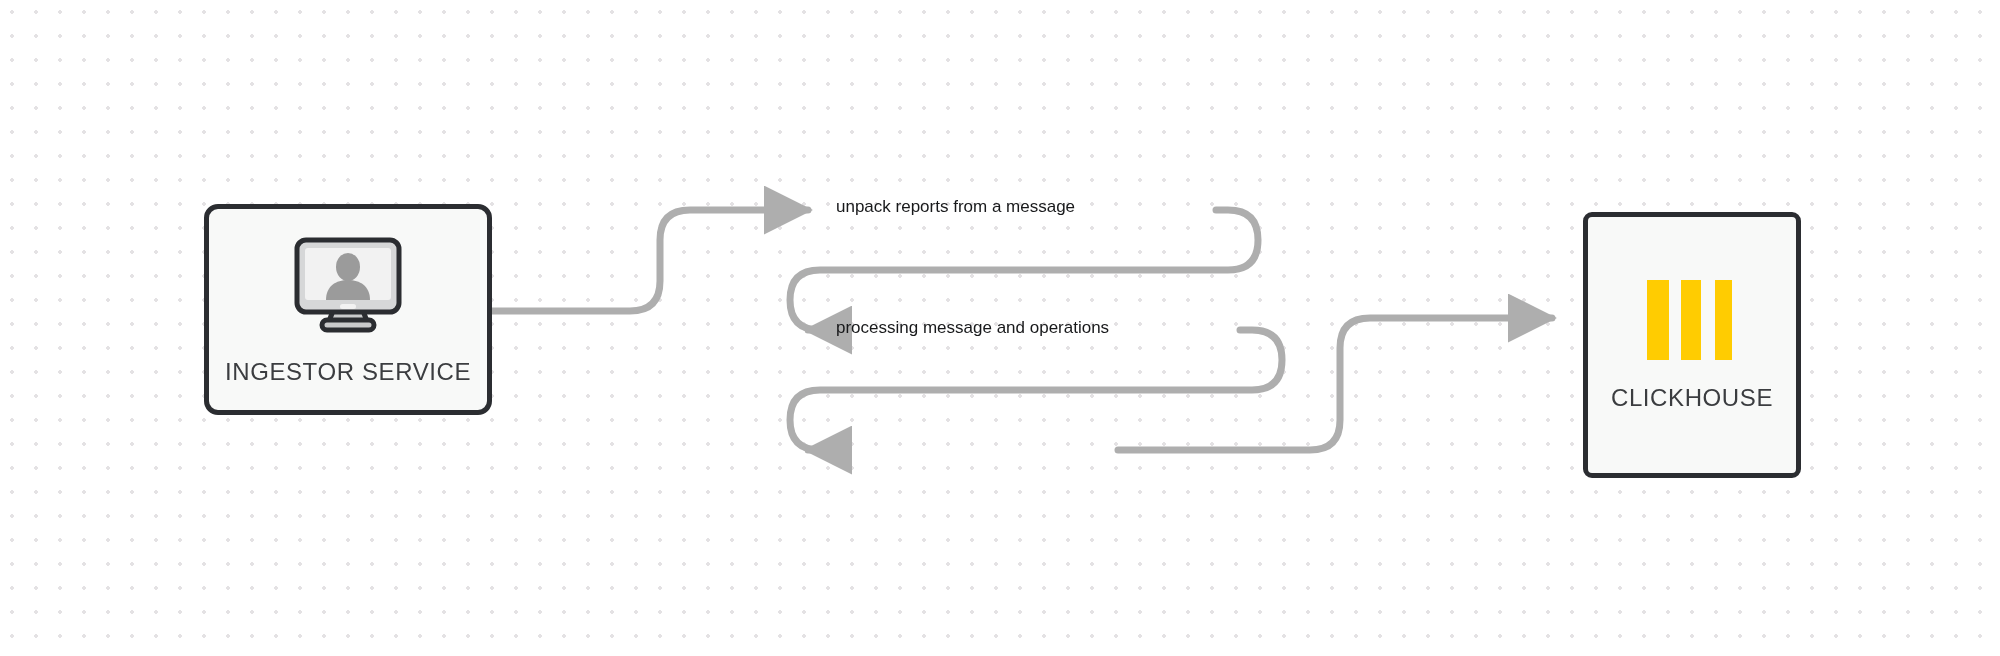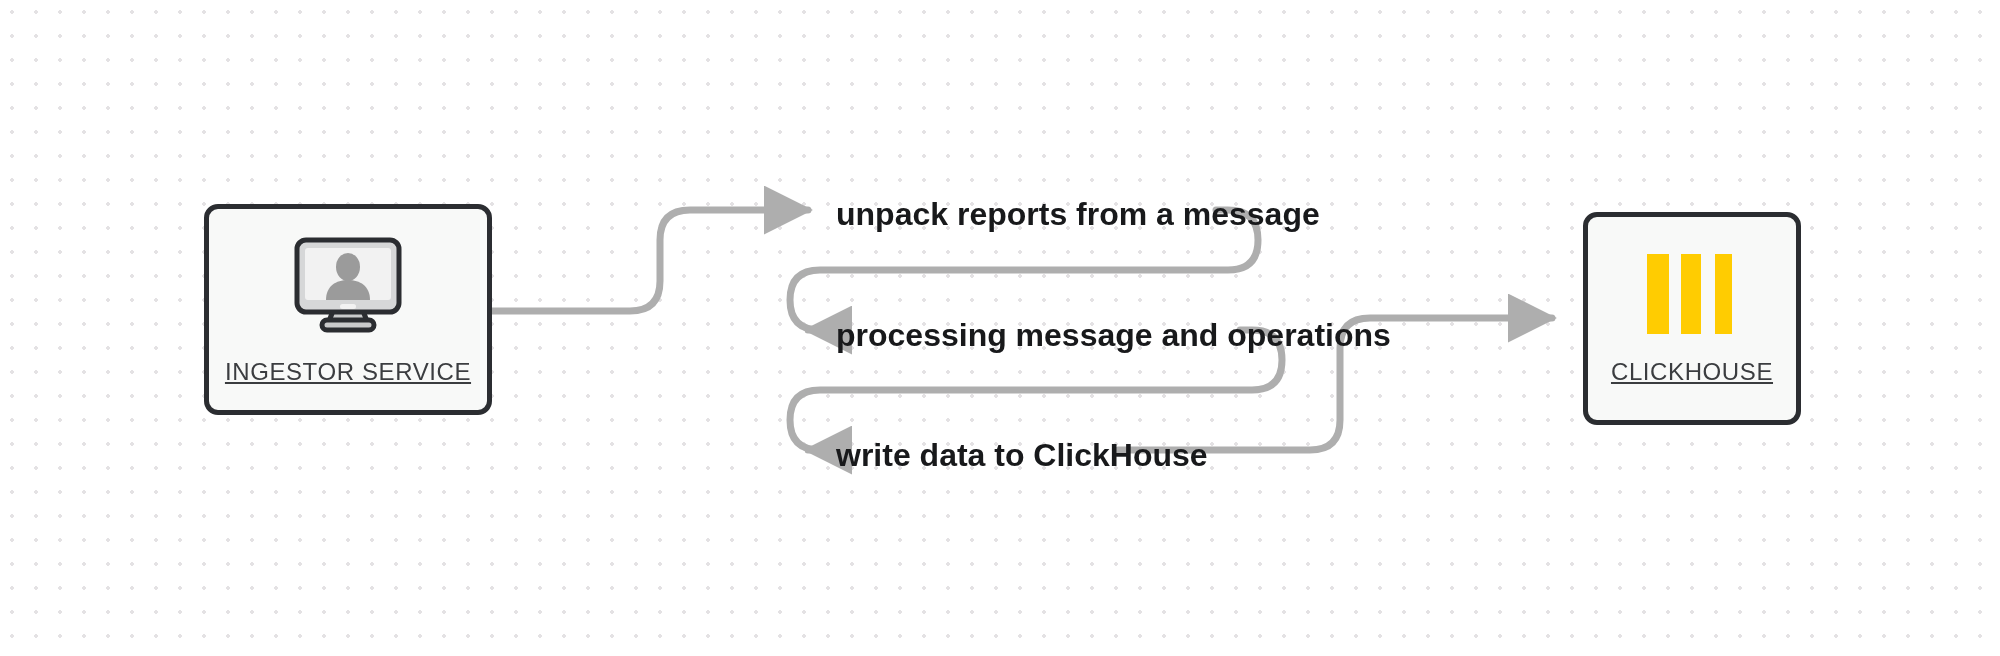--- a/index.html
+++ b/index.html
@@ -42,43 +42,43 @@
   #node-ingestor {
     left: 204px;
     top: 204px;
     width: 288px;
     height: 211px;
   }
   #node-clickhouse {
     left: 1583px;
     top: 212px;
     width: 218px;
-    height: 213px;
+    height: 266px;
+    border-radius: 9px;
   }
   .node-label {
     color: #3b3d40;
     font-size: 24px;
     letter-spacing: 0.6px;
     white-space: nowrap;
     font-weight: 400;
-    text-decoration: underline;
   }
   #node-ingestor .node-label { margin-top: 20px; }
   #node-clickhouse .node-label { margin-top: 22px; }
 
   .monitor-icon { width: 116px; height: 104px; display: block; }
   .ch-icon { width: 98px; height: 84px; display: block; }
 
   .edge-label {
     position: absolute;
     color: #18191b;
-    font-size: 32px;
+    font-size: 17px;
     white-space: nowrap;
     line-height: 1;
-    font-weight: 700;
+    font-weight: 400;
   }
   #edge-label-1 { left: 836px; top: 198px; }
   #edge-label-2 { left: 836px; top: 319px; }
   #edge-label-3 { left: 836px; top: 439px; }
 </style>
 </head>
 <body>
 
 <div id="canvas">
 
@@ -121,15 +121,14 @@
         <rect x="4" y="2" width="22" height="80" fill="#FFCC01"></rect>
         <rect x="38" y="2" width="20" height="80" fill="#FFCC01"></rect>
         <rect x="72" y="2" width="17" height="80" fill="#FFCC01"></rect>
       </svg>
     </span>
     <span class="node-label">CLICKHOUSE</span>
   </div>
 
   <div class="edge-label" id="edge-label-1">unpack reports from a message</div>
   <div class="edge-label" id="edge-label-2">processing message and operations</div>
-  <div class="edge-label" id="edge-label-3">write data to ClickHouse</div>
 
 </div>
 
 </body></html>

